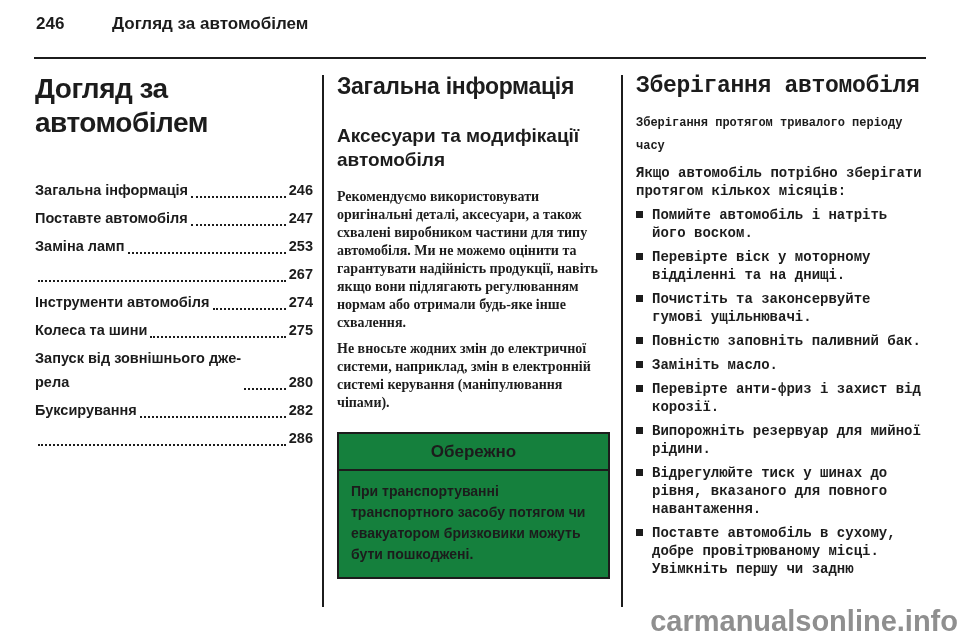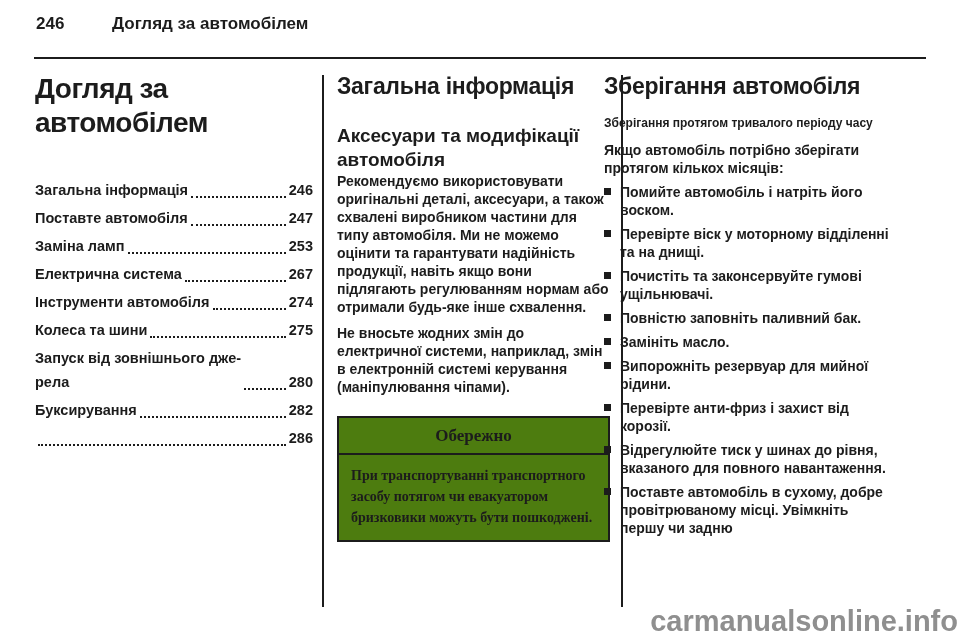--- a/index.html
+++ b/index.html
@@ -46,31 +46,31 @@
     border-bottom: 2px dotted #1c1c1c;
     margin: 0 3px 4px 3px;
   }
   .toc-page { flex: 0 0 auto; }
   
   .section-heading { font-size: 23px; line-height: 28px; font-weight: bold; letter-spacing: -0.3px; }
   .body-text { font-size: 14px; line-height: 18px; }
   
   .col-mid { position: absolute; left: 337px; top: 72px; width: 273px; }
   .sub-heading-mid { margin-top: 24px; font-size: 19px; line-height: 24px; font-weight: bold; }
-  .col-mid .paragraphs { margin-top: 0; }
+  .col-mid .paragraphs { margin-top: 16px; font-family: Liberation Serif, serif; }
   .col-mid .paragraphs p { margin-bottom: 8px; }
-  .caution-box { margin-top: 20px; border: 2px solid #1c1c1c; background: #4d7c0f; font-family: Liberation Serif, serif; }
+  .caution-box { margin-top: 20px; border: 2px solid #1c1c1c; background: #15803d; }
   .caution-title {
     text-align: center; font-size: 17px; font-weight: bold;
     padding: 8px 0 7px 0;
     border-bottom: 2px solid #1c1c1c;
   }
   .caution-body { padding: 10px 12px 12px 12px; font-size: 14px; line-height: 21px; }
   
-  .col-right { position: absolute; left: 604px; top: 72px; width: 291px; }
+  .col-right { position: absolute; left: 636px; top: 72px; width: 291px; font-family: Liberation Mono, monospace; }
   .sub-heading-right { margin-top: 12px; font-size: 12px; line-height: 23px; font-weight: bold; }
   .intro-text { margin-top: 6px; }
   .bullet-list { margin-top: 6px; list-style: none; }
   .bullet-item { display: flex; margin-bottom: 6px; }
   .bullet-marker {
     flex: 0 0 auto; width: 7px; height: 7px;
     background: #1c1c1c; margin: 5px 9px 0 0;
   }
   .bullet-text { flex: 1 1 auto; font-size: 14px; line-height: 18px; }
   
@@ -104,21 +104,20 @@
         <span class="toc-label">Поставте автомобіля</span>
         <span class="toc-leader"></span>
         <span class="toc-page">247</span>
       </li>
         <li class="toc-entry">
         <span class="toc-label">Заміна ламп</span>
         <span class="toc-leader"></span>
         <span class="toc-page">253</span>
       </li>
         <li class="toc-entry">
-        <span class="toc-label">Електрична система</span>
         <span class="toc-leader"></span>
         <span class="toc-page">267</span>
       </li>
         <li class="toc-entry">
         <span class="toc-label">Інструменти автомобіля</span>
         <span class="toc-leader"></span>
         <span class="toc-page">274</span>
       </li>
         <li class="toc-entry">
         <span class="toc-label">Колеса та шини</span>
@@ -176,25 +175,25 @@
         <li class="bullet-item">
         <span class="bullet-marker"></span>
         <span class="bullet-text">Повністю заповніть паливний бак.</span>
       </li>
         <li class="bullet-item">
         <span class="bullet-marker"></span>
         <span class="bullet-text">Замініть масло.</span>
       </li>
         <li class="bullet-item">
         <span class="bullet-marker"></span>
+        <span class="bullet-text">Перевірте анти-фриз і захист від корозії.</span>
+      </li>
+        <li class="bullet-item">
+        <span class="bullet-marker"></span>
         <span class="bullet-text">Випорожніть резервуар для мийної рідини.</span>
-      </li>
-        <li class="bullet-item">
-        <span class="bullet-marker"></span>
-        <span class="bullet-text">Перевірте анти-фриз і захист від корозії.</span>
       </li>
         <li class="bullet-item">
         <span class="bullet-marker"></span>
         <span class="bullet-text">Відрегулюйте тиск у шинах до рівня, вказаного для повного навантаження.</span>
       </li>
         <li class="bullet-item">
         <span class="bullet-marker"></span>
         <span class="bullet-text">Поставте автомобіль в сухому, добре провітрюваному місці. Увімкніть першу чи задню</span>
       </li>
       </ul>

